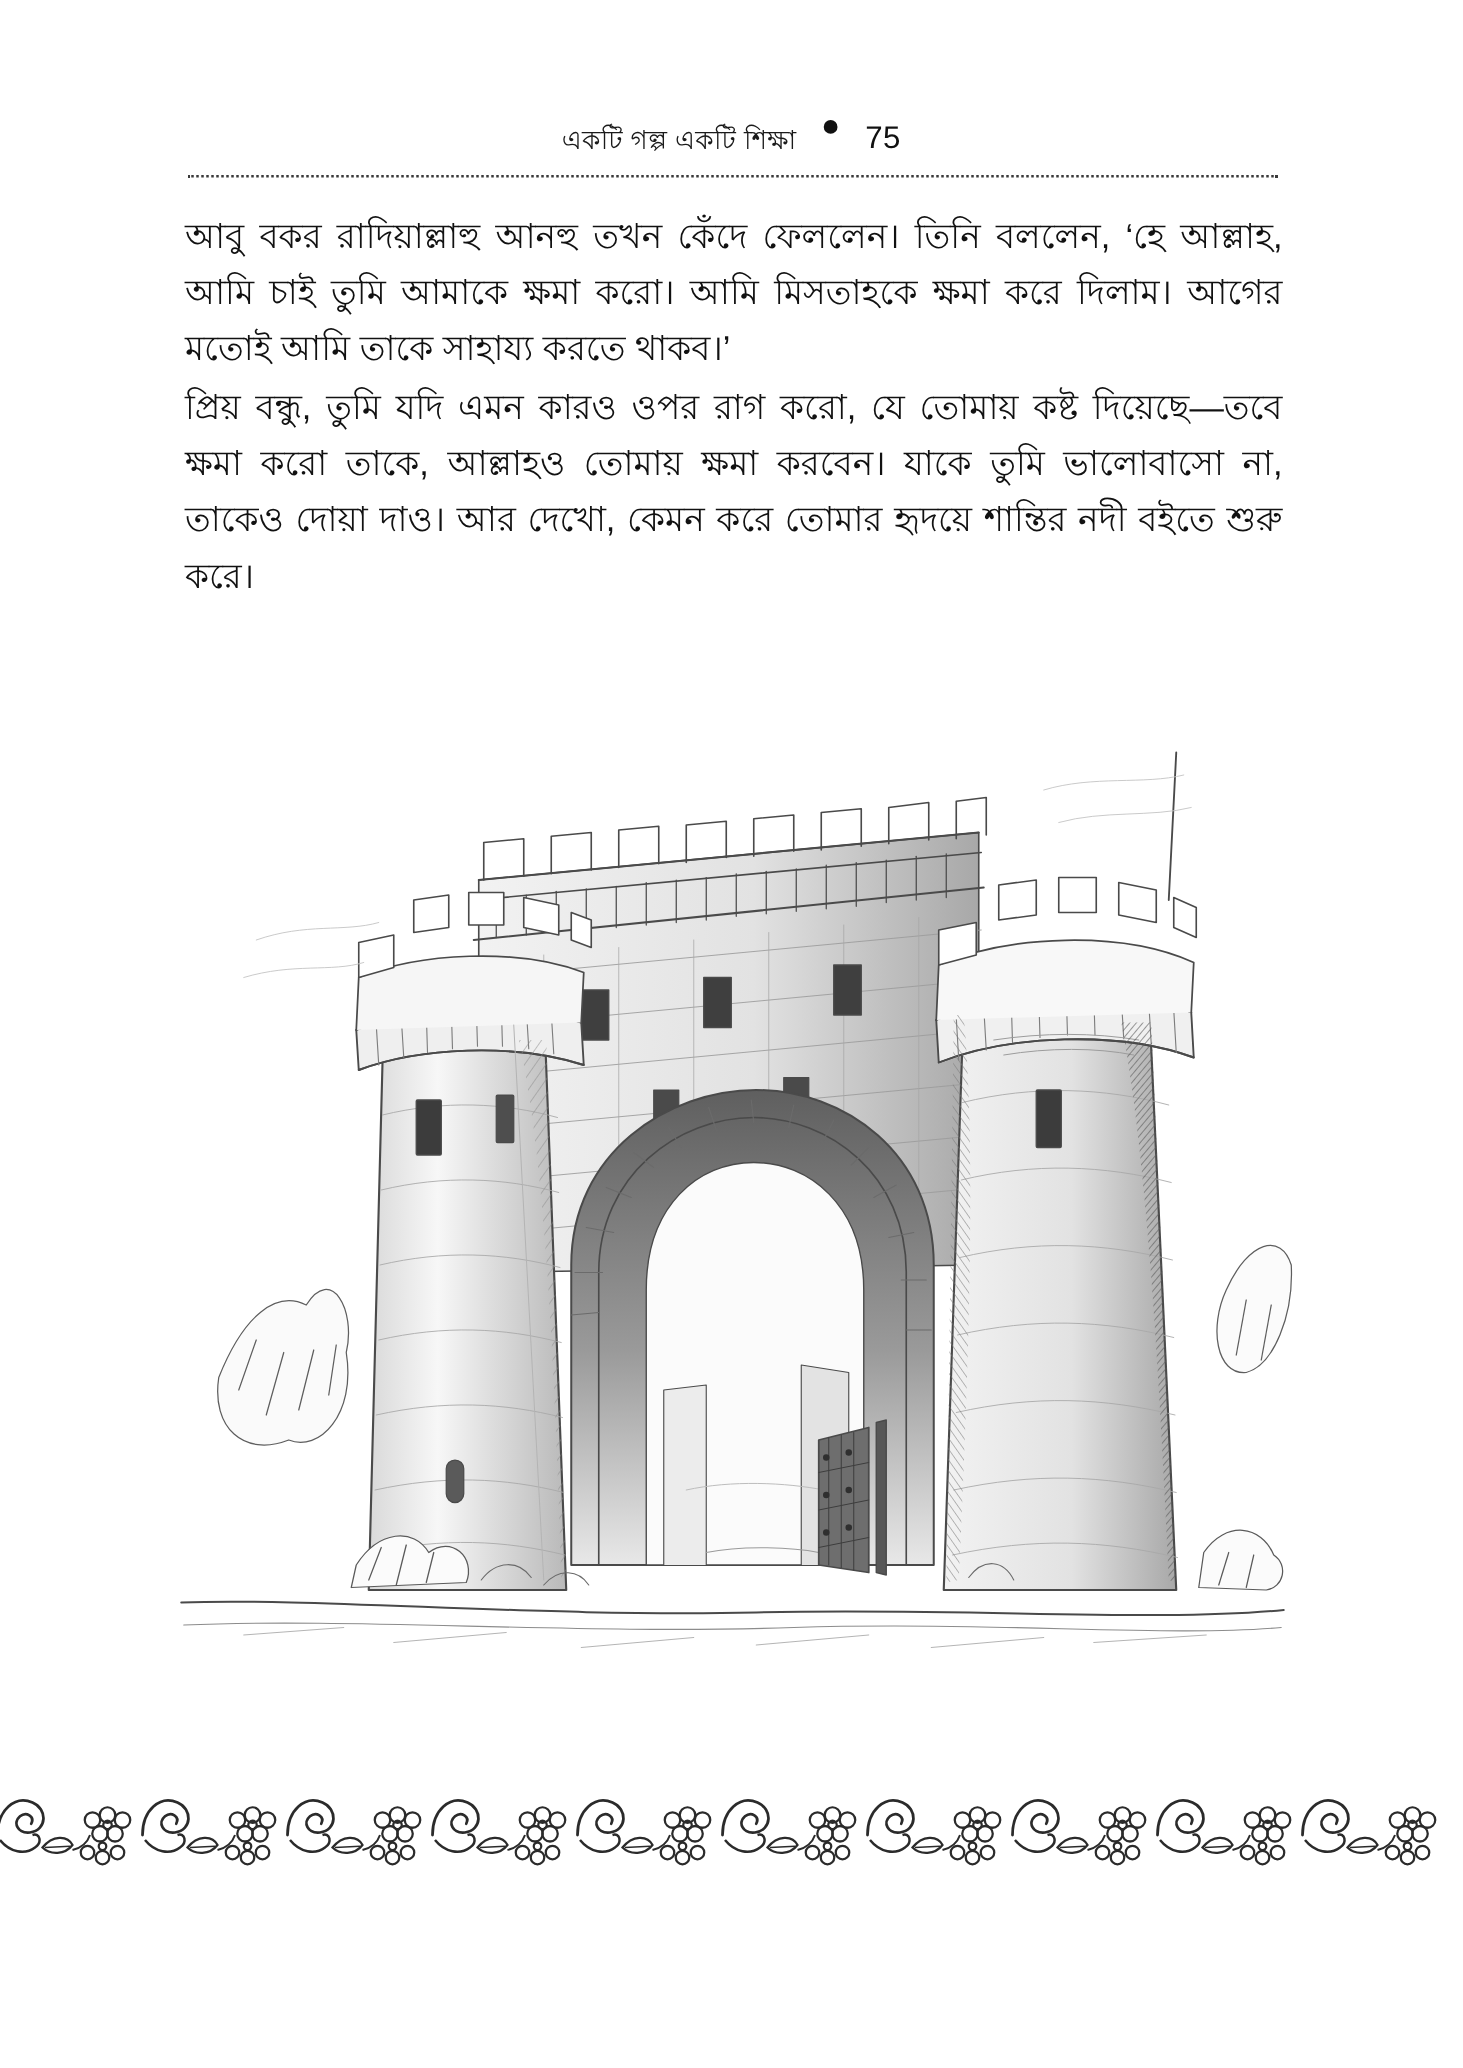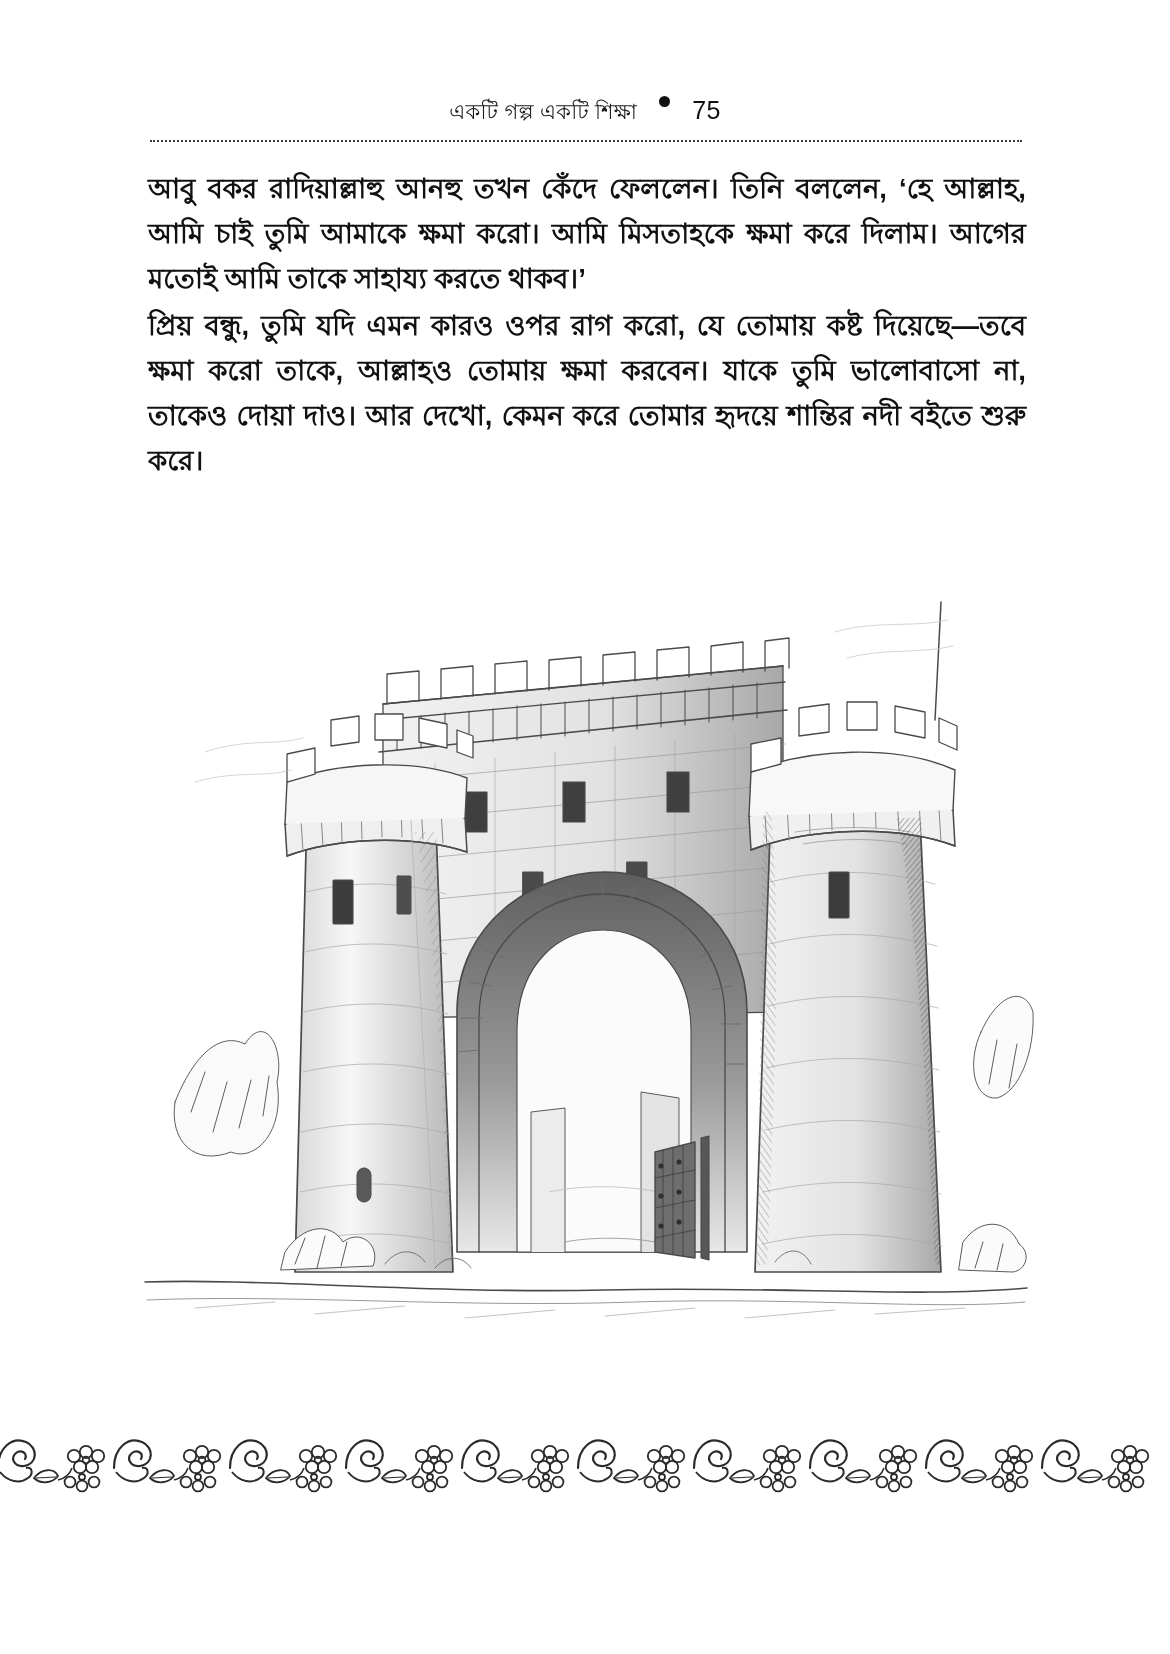--- a/index.html
+++ b/index.html
@@ -60,21 +60,20 @@
     height: 0;
   }
 
   
   .body-text {
     position: absolute;
     top: 166px;
     left: 148px;
     width: 878px;
     color: #111111;
-    font-weight: bold;
   }
   .para {
     font-size: 27.5px;
     line-height: 45px;
     text-align: justify;
     text-justify: inter-word;
     margin: 0 0 2px 0;
     font-family: "Liberation Sans", sans-serif;
   }
   .para:last-child {

